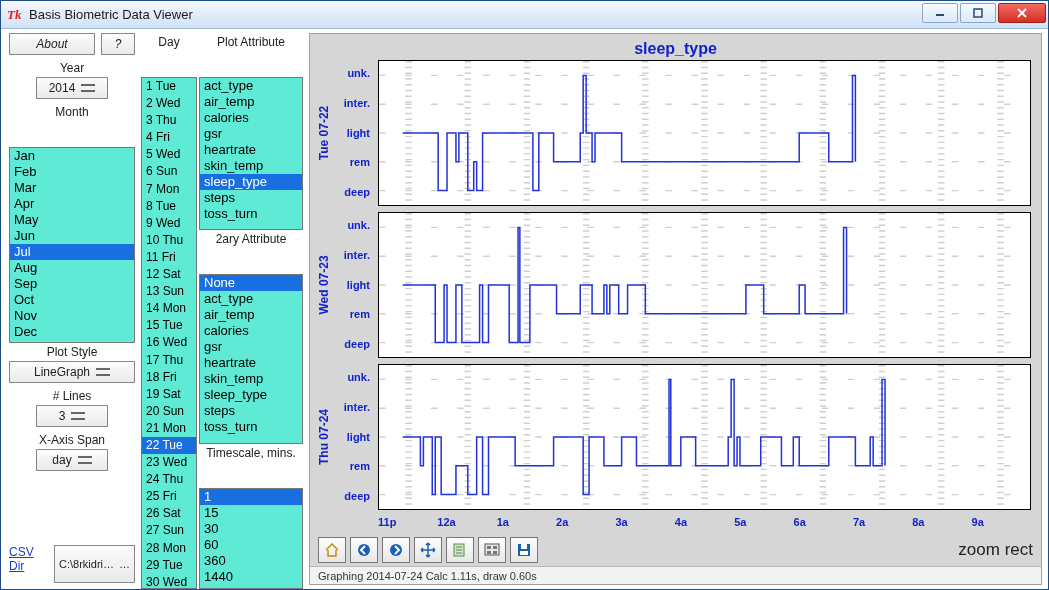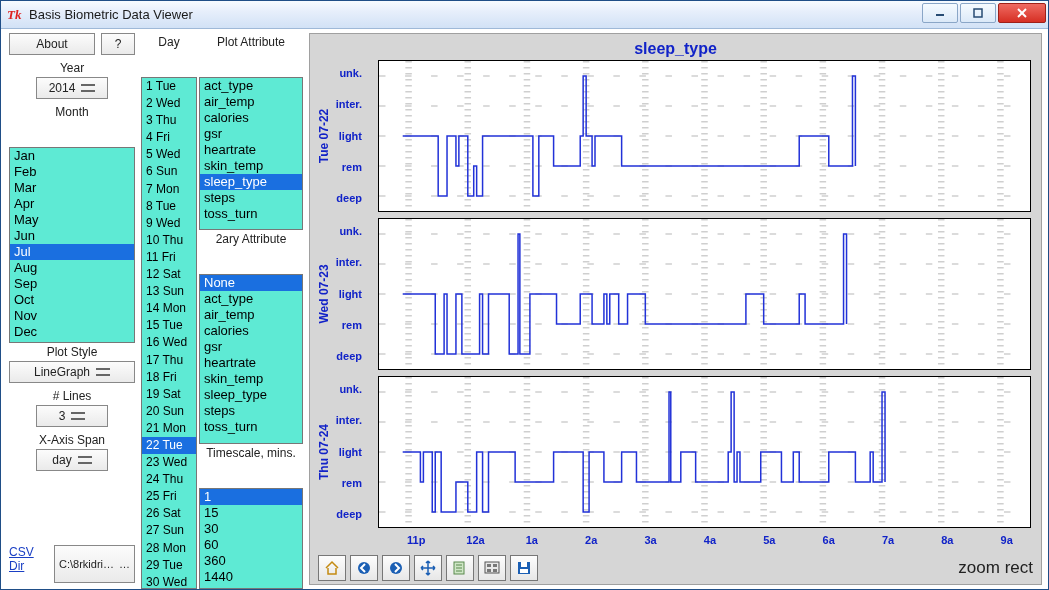--- a/index.html
+++ b/index.html
@@ -68,21 +68,21 @@
   .section-label { text-align:center; font-size:12px; margin:2px 0 2px 0; color:#222;}
   .tk-btn {
     height: 22px;
     border: 1px solid #888;
     background: linear-gradient(to bottom,#fcfcfc,#eaeaea);
     display:flex; align-items:center; justify-content:center;
     font-size:12px; color:#222;
     margin-bottom:4px;
     position:relative;
   }
-  .row2 { display:flex; gap:6px;}
+  .row2 { display:flex; gap:6px;font-style:italic;}
   .row2 .tk-btn { flex:1; }
   .tk-btn .menu-mark {
     width: 14px; height:8px;
     border-top:2px solid #666; border-bottom:2px solid #666;
     position:relative;
     margin-left:6px;
   }
   .listbox {
     border:1px solid #777;
     background:#5eead4;
@@ -105,42 +105,42 @@
   .chart-row:last-of-type{margin-bottom:0;}
   .daylabel {
     width:20px;
     display:flex; align-items:center; justify-content:center;
     color:#1222c8; font-weight:bold; font-size:12px;
   }
   .daylabel span{ transform: rotate(-90deg); white-space:nowrap;}
   .yaxis {
     width:44px;
     display:flex; flex-direction:column; justify-content:space-between;
-    padding:8px 16px 8px 0;
+    padding:8px 8px 8px 0;
     text-align:right;
     color:#1123c8; font-weight:bold; font-size:11px;
     line-height:1;
   }
   .plot {
     flex:1;
     background:#fff;
     border:1px solid #000;
     position:relative;
     overflow:hidden;
   }
   .plot svg{position:absolute;inset:0;width:100%;height:100%;}
   .grid line{stroke:#cfcfcf;stroke-dasharray:1 3;stroke-width:1;}
   .series{fill:none;stroke:#2232d8;stroke-width:1.5;}
   .xaxis {
     height:18px;
     margin-left:64px;
     display:flex;
     color:#1123c8; font-weight:bold; font-size:11px;
   }
-  .xaxis span{flex:1; text-align:left;margin-left:29px;}
+  .xaxis span{flex:1; text-align:left;}
   
   .figbar { height:30px; display:flex; align-items:center; padding:0 8px 2px 8px; gap:4px;}
   .tool {
     width:28px;height:26px;border:1px solid #777;background:linear-gradient(to bottom,#fdfdfd,#e7e7e7);
     display:flex;align-items:center;justify-content:center;color:#1b3f90;
   }
   .tool svg{width:16px;height:16px;}
   .figbar .spacer{flex:1;}
   .zoomtxt{font-size:17px;color:#222;}
   .statusbar{height:18px;border-top:1px solid #b8b8b8;background:#f3f3f3;font-size:11px;color:#333;display:flex;align-items:center;padding:0 8px;}
@@ -461,15 +461,18 @@
         <div class="tool">
           <svg viewBox="0 0 16 16">
               <rect x="2" y="2" width="12" height="12" fill="#1b5fb4"></rect>
               <rect x="5" y="2" width="6" height="5" fill="#fff"></rect>
               <rect x="4" y="9" width="8" height="4" fill="#fff"></rect>
             </svg>
         </div>
         <div class="spacer"></div>
         <div class="zoomtxt">zoom rect</div>
       </div>
+      <div class="statusbar">
+        <span>Graphing 2014-07-24 Calc 1.11s, draw 0.60s</span>
+      </div>
     </div>
   </div>
 </div>
 
 </body></html>

